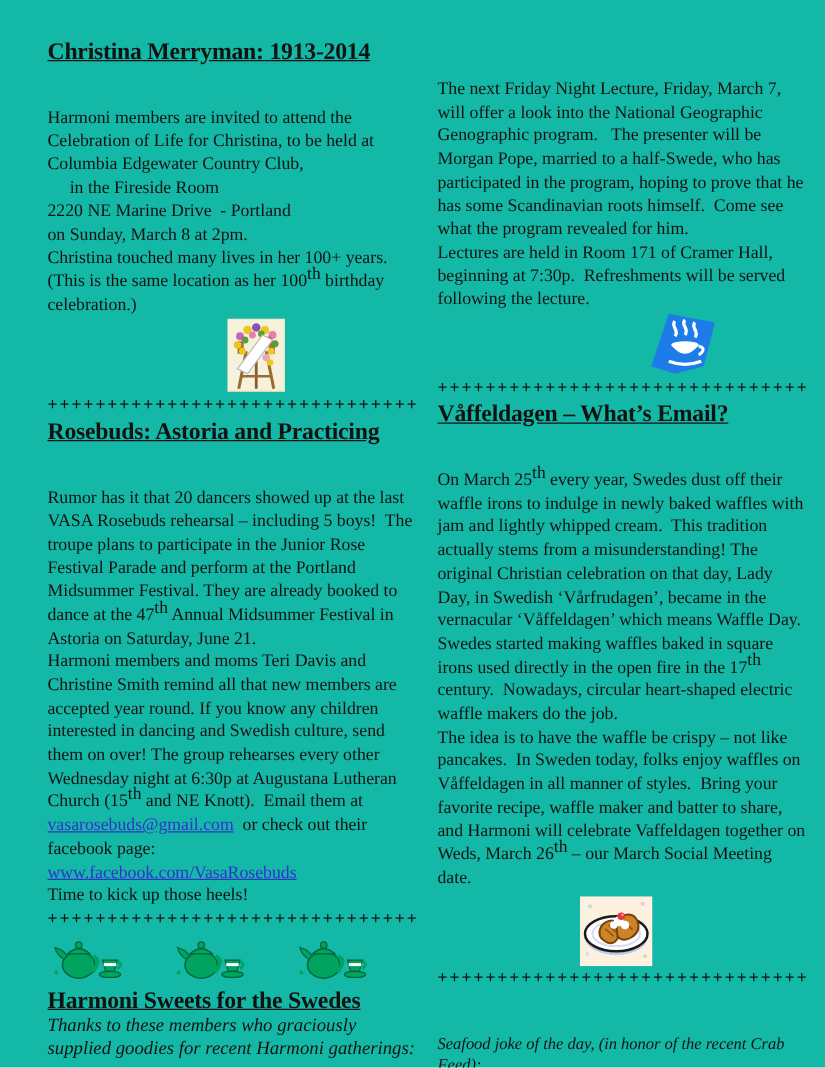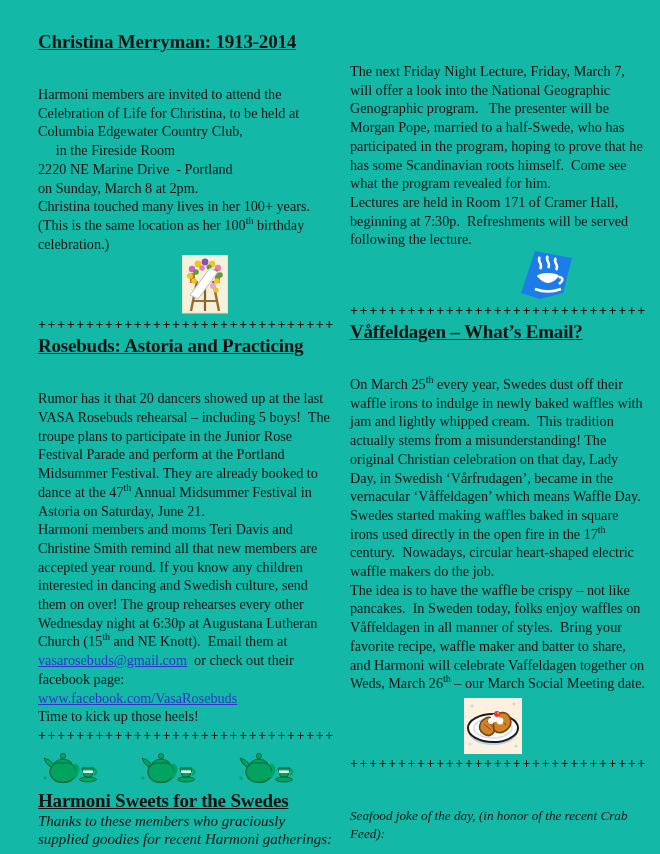--- a/index.html
+++ b/index.html
@@ -27,21 +27,21 @@
   .body-text {
     font-size:14.2px; line-height:18.7px;
     white-space:pre-wrap;
     margin-top:32px;
   }
   .divider {
     font-size:14px; font-weight:bold; line-height:15px;
     letter-spacing:1.6px; white-space:nowrap; overflow:hidden;
     margin:2px 0 2px 0;
   }
-  sup { font-size:10px; line-height:0; vertical-align:super; }
+  sup { font-size:14px; line-height:0; vertical-align:super; }
   a.link { color:#3231cf; text-decoration:underline; cursor:pointer; }
   .b { font-weight:bold; }
   .u { text-decoration:underline; }
 
   .img-flowers { margin:2px 0 1px 144px; display:block; }
   .teapot-row  { display:flex; gap:40px; margin:5px 0 3px 2px; }
   .img-cup     { margin:0 0 0 168px; display:block; }
   .img-waffle  { margin:5px 0 2px 114px; display:block; }
 
   .sweets-intro {

